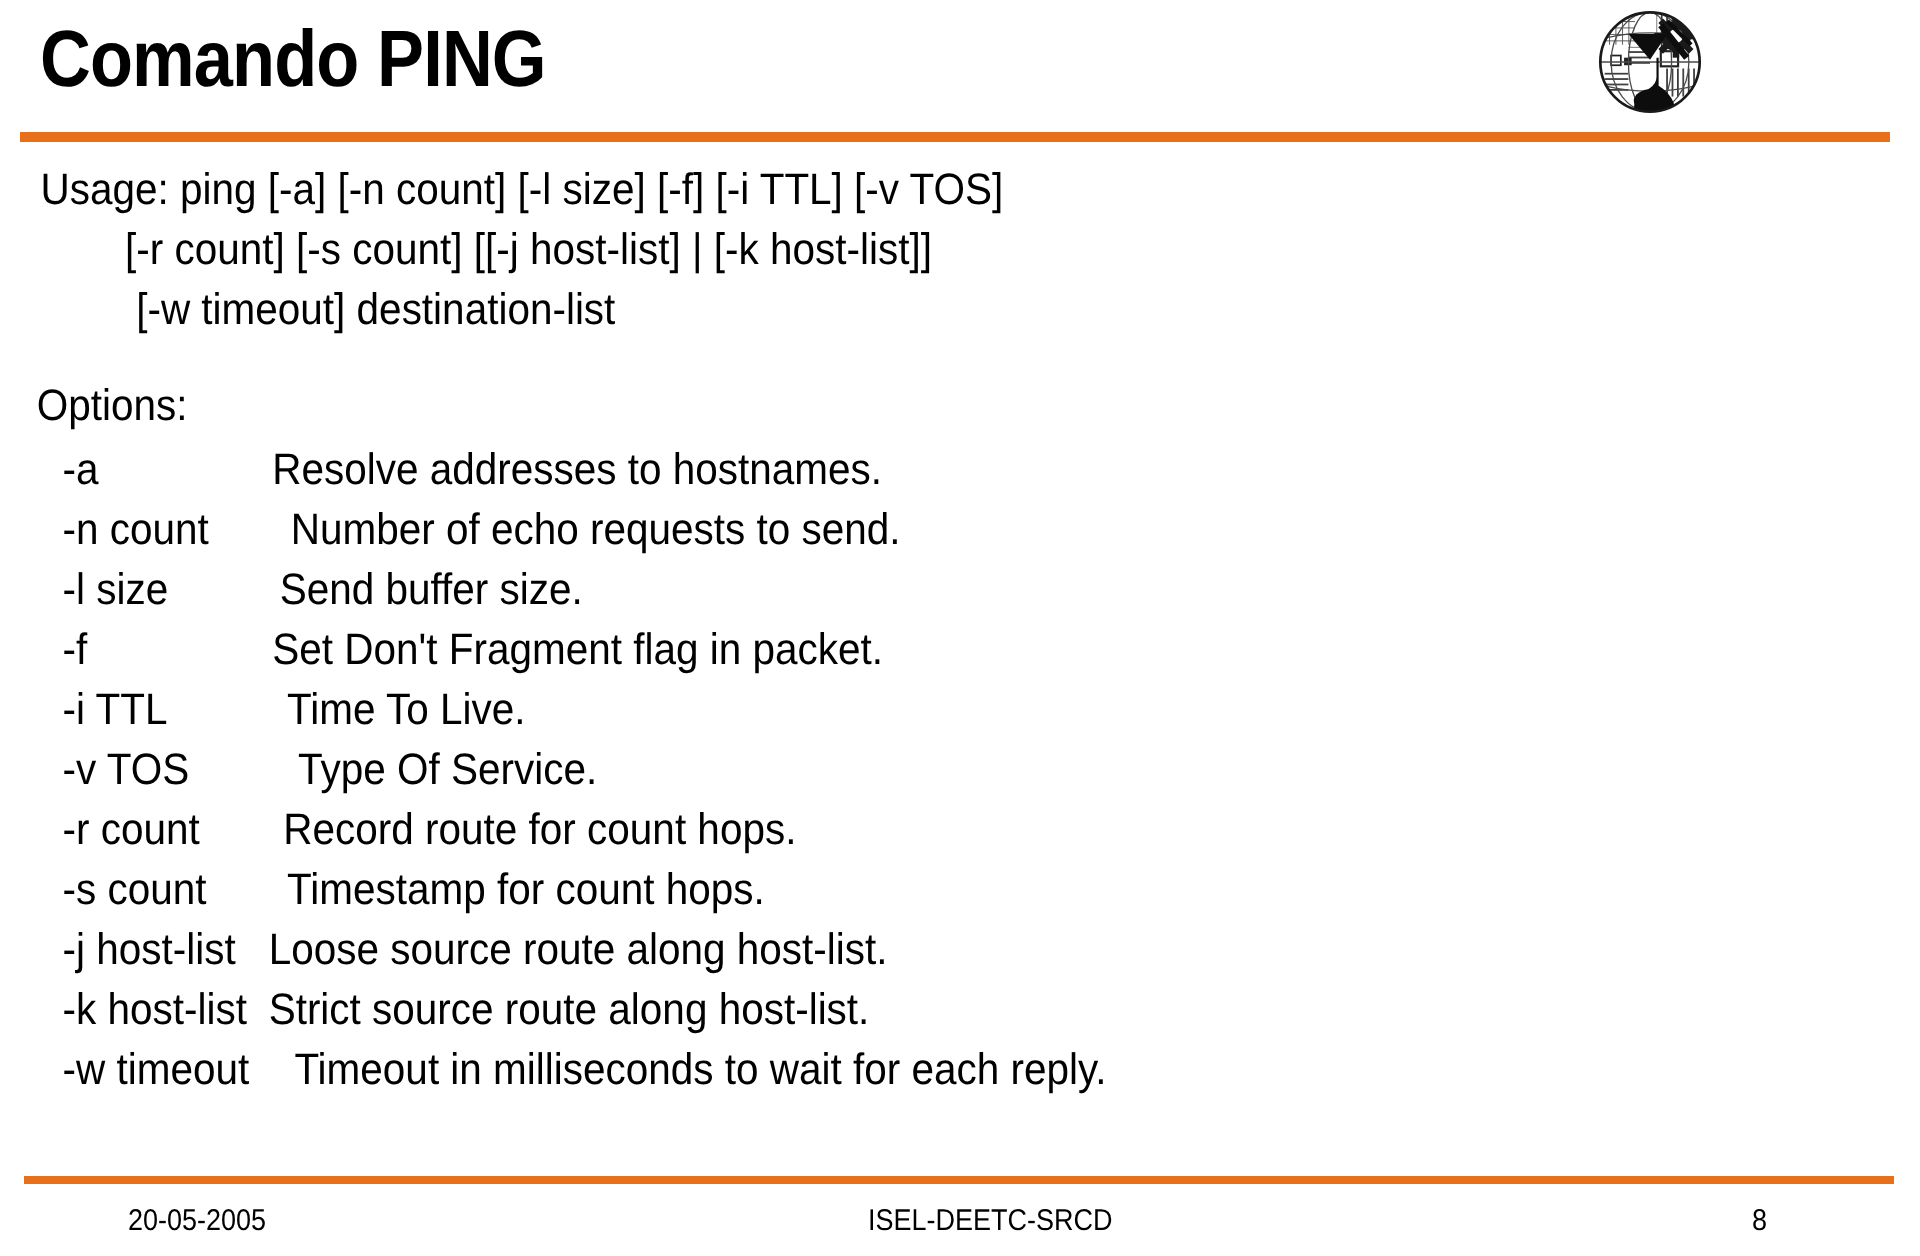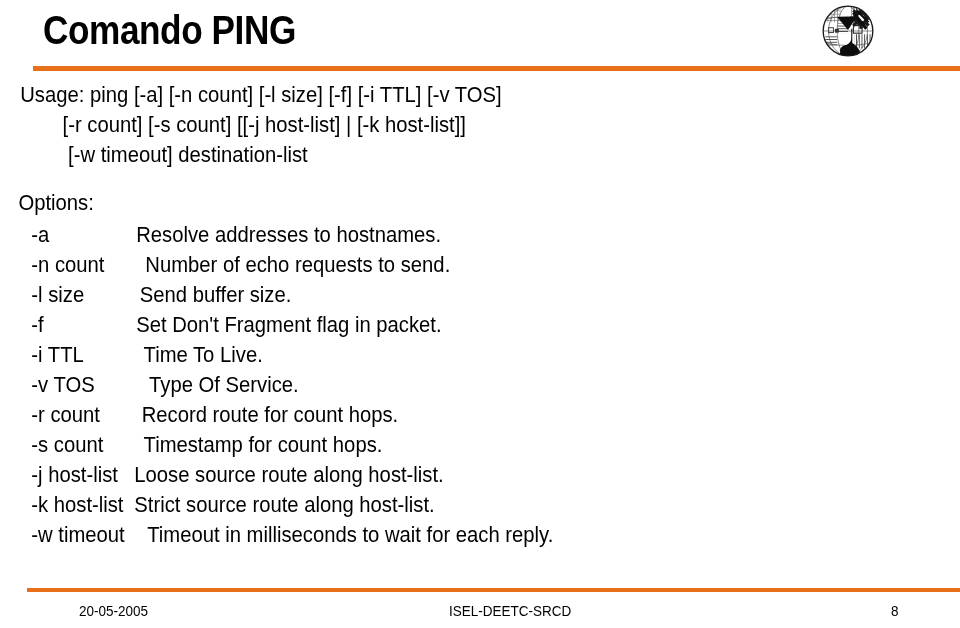--- a/index.html
+++ b/index.html
@@ -16,21 +16,20 @@
     position: relative;
   }
 
   
   #slide-header {
     position: absolute;
     left: 0;
     top: 0;
     width: 864px;
     height: 72px;
-    margin-left: 23px;
   }
   #slide-title {
     position: absolute;
     left: 20px;
     top: 6px;
     font-size: 40px;
     font-weight: bold;
     letter-spacing: -0.5px;
     line-height: 48px;
     white-space: nowrap;
@@ -113,21 +112,21 @@
   .option-row.d6 .option-desc { padding-left: 16px; }
   .option-row.d7 .option-desc { padding-left: 8px; }
   .option-row.d8 .option-desc { padding-left: 10px; }
   .option-row.d9 .option-desc { padding-left: 0px; }
   .option-row.d10 .option-desc { padding-left: 0px; }
   .option-row.d11 .option-desc { padding-left: 14px; }
 
   
   #slide-footer {
     position: absolute;
-    left: 17px;
+    left: 2px;
     bottom: 0;
     width: 888px;
     height: 40px;
   }
   #footer-rule {
     position: absolute;
     left: 10px;
     top: 0px;
     width: 935px;
     height: 4px;

